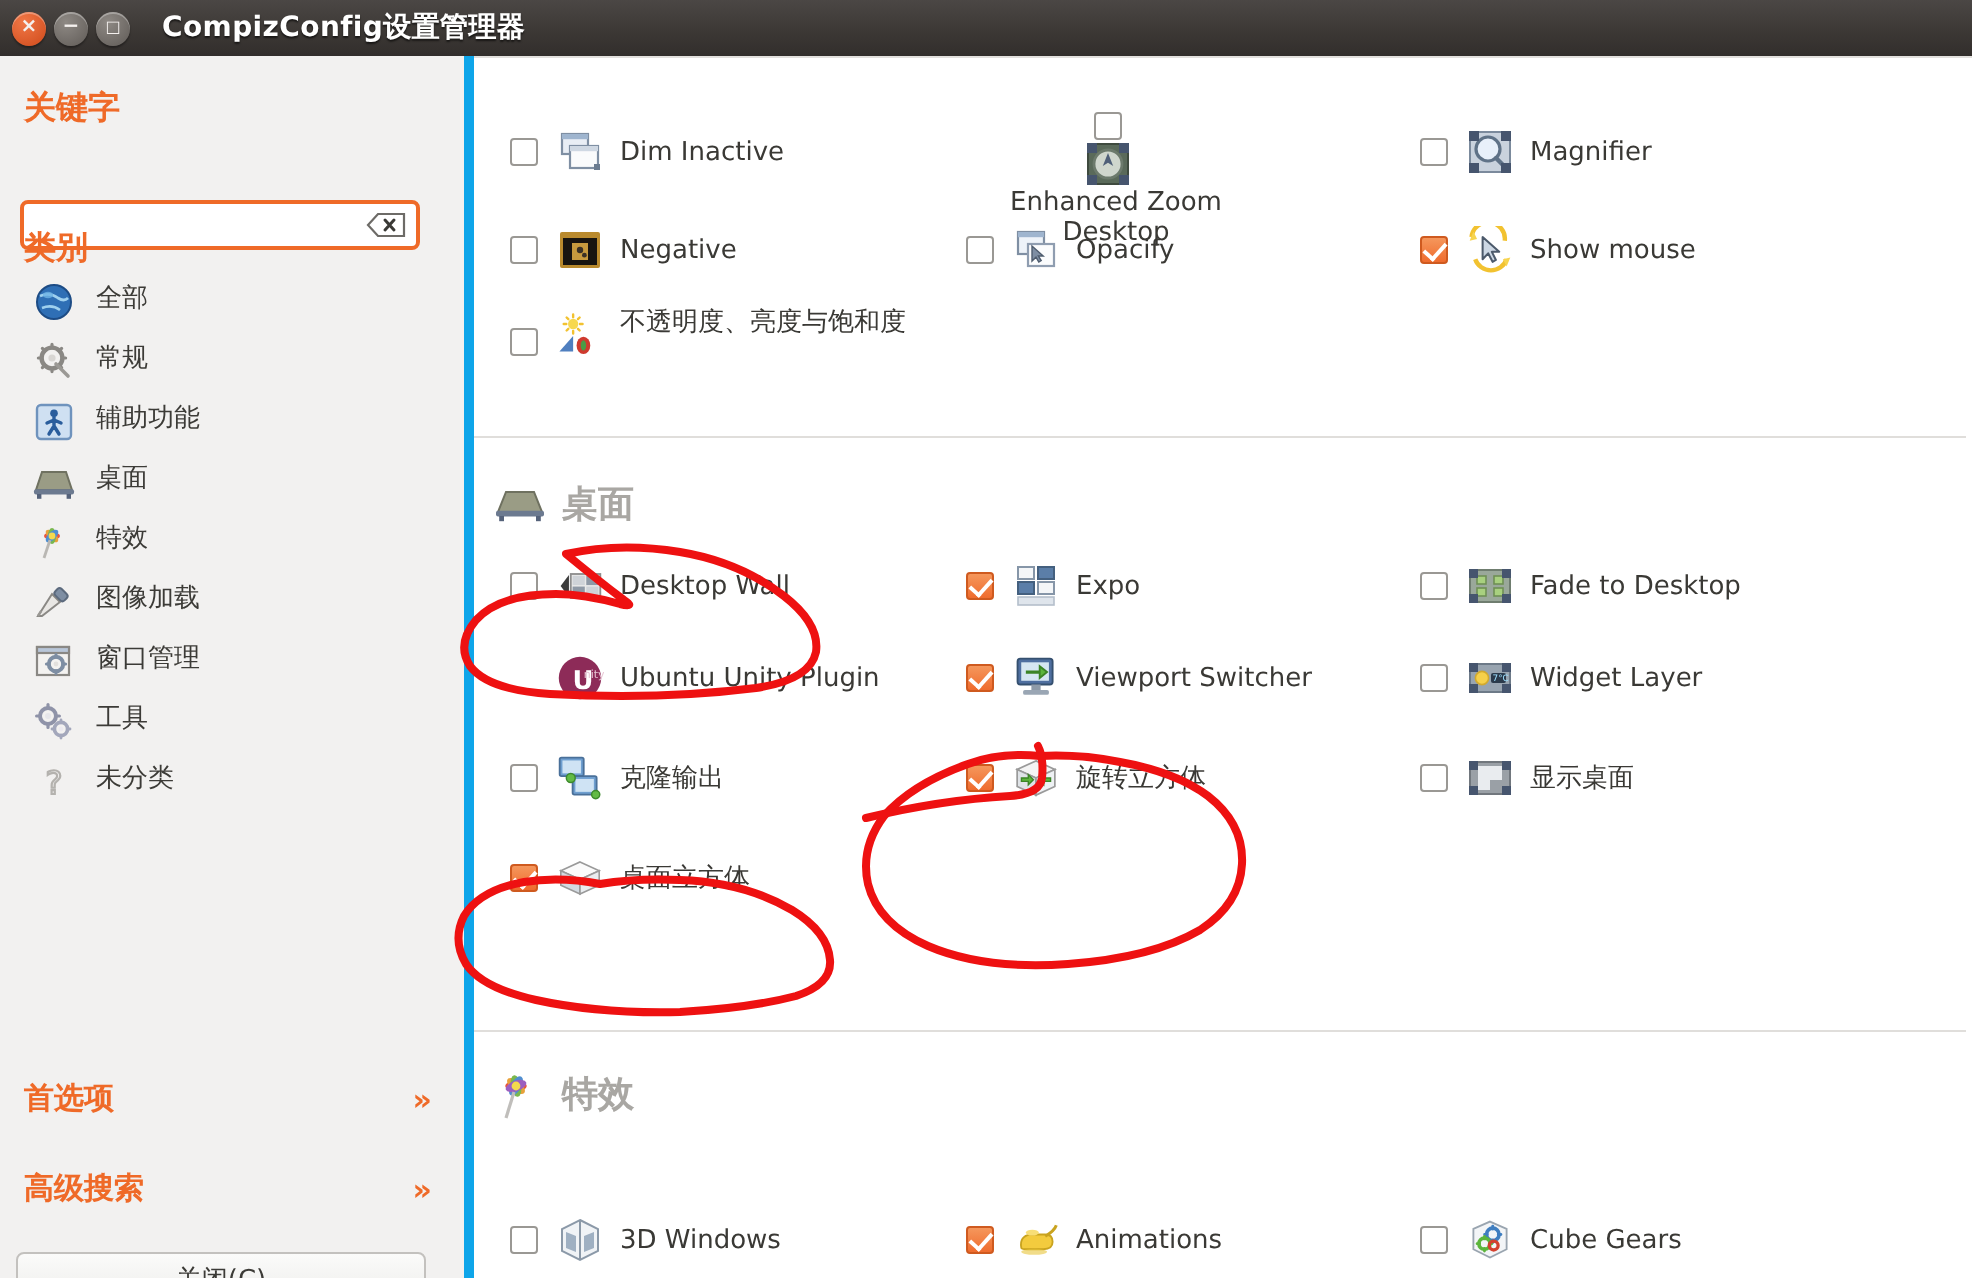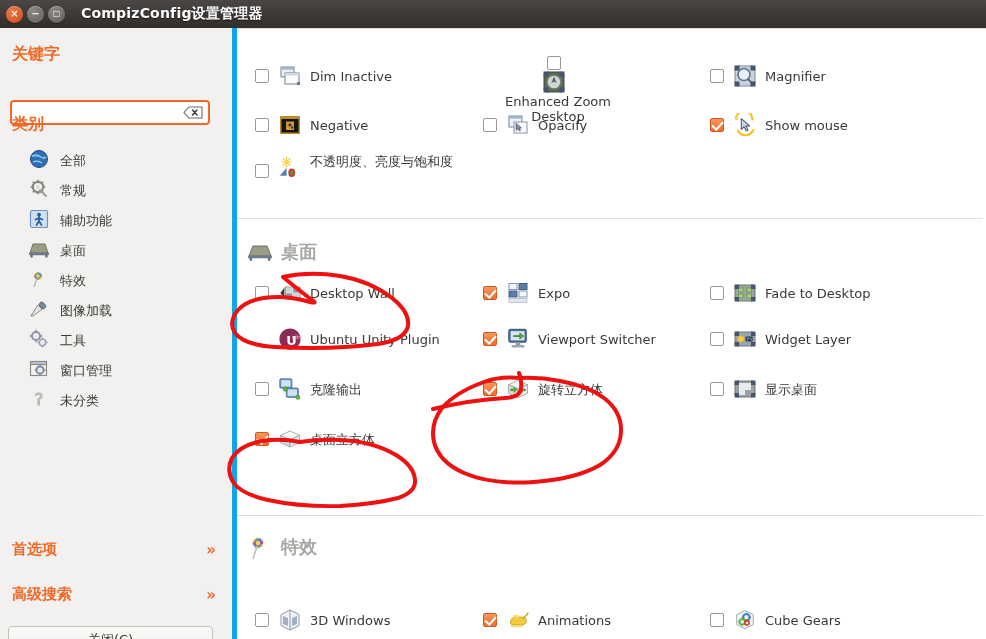--- a/index.html
+++ b/index.html
@@ -83,23 +83,23 @@
     caret-color: #000;
   }
   .clear-icon {
     width: 20px; height: 14px; margin-right: 5px;
     flex: none;
     display: flex; align-items: center; justify-content: center;
   }
 
   .cat-list { position: absolute; left: 0; top: 112px; width: 232px; }
   .cat-item {
-    display: flex; align-items: flex-end;
+    display: flex; align-items: flex-start;
     height: 30px;
-    padding-left: 28px;
+    padding-left: 16px;
     box-sizing: border-box;
     cursor: default;
   }
   .cat-icon {
     width: 22px; height: 22px; margin-right: 10px;
     flex: none;
     display: flex; align-items: center; justify-content: center;
   }
   .cat-label { font-size: 13px; color: #3c3b37; }
 
@@ -326,46 +326,46 @@
             <rect x="10.5" y="4" width="6.5" height="4.5" rx="1.5" fill="#7e8ea3" stroke="#5c6a7d" stroke-width="1" transform="rotate(45 13.5 6)"></rect>
             <path d="M2 17 L3.6 14.4" stroke="#9a9894" stroke-width="1.2"></path>
           </svg>
         </span>
         <span class="cat-label">图像加载</span>
       </div>
 
       <div class="cat-item">
         <span class="cat-icon">
           <svg width="20" height="20" viewBox="0 0 20 20">
+            <rect x="1.5" y="2.5" width="16" height="14" fill="#f3f2f0" stroke="#8a8884" stroke-width="1.1"></rect>
+            <rect x="1.5" y="2.5" width="16" height="3" fill="#b8c6d8" stroke="#8a8884" stroke-width="1.1"></rect>
+            <circle cx="11" cy="11" r="3.6" fill="none" stroke="#7e8ea3" stroke-width="2"></circle>
+            <circle cx="11" cy="11" r="1.2" fill="#e2e0dd"></circle>
+            <path d="M11 6.2 V7.6 M11 14.4 V15.8 M6.2 11 H7.6 M14.4 11 H15.8" stroke="#7e8ea3" stroke-width="1.5" stroke-linecap="round"></path>
+          </svg>
+        </span>
+        <span class="cat-label">窗口管理</span>
+      </div>
+
+      <div class="cat-item">
+        <span class="cat-icon">
+          <svg width="20" height="20" viewBox="0 0 20 20">
             <g fill="none" stroke="#8f93a8" stroke-width="2">
               <circle cx="7" cy="7" r="4"></circle>
             </g>
             <circle cx="7" cy="7" r="1.5" fill="#e6e6ea"></circle>
             <path d="M7 1.3 V3 M7 11 V12.7 M1.3 7 H3 M11 7 H12.7" stroke="#8f93a8" stroke-width="1.6" stroke-linecap="round"></path>
             <g fill="none" stroke="#a3a7bb" stroke-width="1.8">
               <circle cx="13.5" cy="13.5" r="3.3"></circle>
             </g>
             <circle cx="13.5" cy="13.5" r="1.2" fill="#eceaf0"></circle>
             <path d="M13.5 9 V10.4 M13.5 16.6 V18 M9 13.5 H10.4 M16.6 13.5 H18" stroke="#a3a7bb" stroke-width="1.4" stroke-linecap="round"></path>
           </svg>
         </span>
         <span class="cat-label">工具</span>
-      </div>
-
-      <div class="cat-item">
-        <span class="cat-icon">
-          <svg width="20" height="20" viewBox="0 0 20 20">
-            <rect x="1.5" y="2.5" width="16" height="14" fill="#f3f2f0" stroke="#8a8884" stroke-width="1.1"></rect>
-            <rect x="1.5" y="2.5" width="16" height="3" fill="#b8c6d8" stroke="#8a8884" stroke-width="1.1"></rect>
-            <circle cx="11" cy="11" r="3.6" fill="none" stroke="#7e8ea3" stroke-width="2"></circle>
-            <circle cx="11" cy="11" r="1.2" fill="#e2e0dd"></circle>
-            <path d="M11 6.2 V7.6 M11 14.4 V15.8 M6.2 11 H7.6 M14.4 11 H15.8" stroke="#7e8ea3" stroke-width="1.5" stroke-linecap="round"></path>
-          </svg>
-        </span>
-        <span class="cat-label">窗口管理</span>
       </div>
 
       <div class="cat-item">
         <span class="cat-icon">
           <svg width="20" height="20" viewBox="0 0 20 20">
             <text x="10" y="16" font-size="16" font-family="DejaVu Sans, sans-serif" fill="none" stroke="#b4b2ae" stroke-width="1.1" text-anchor="middle">?</text>
           </svg>
         </span>
         <span class="cat-label">未分类</span>
       </div>

